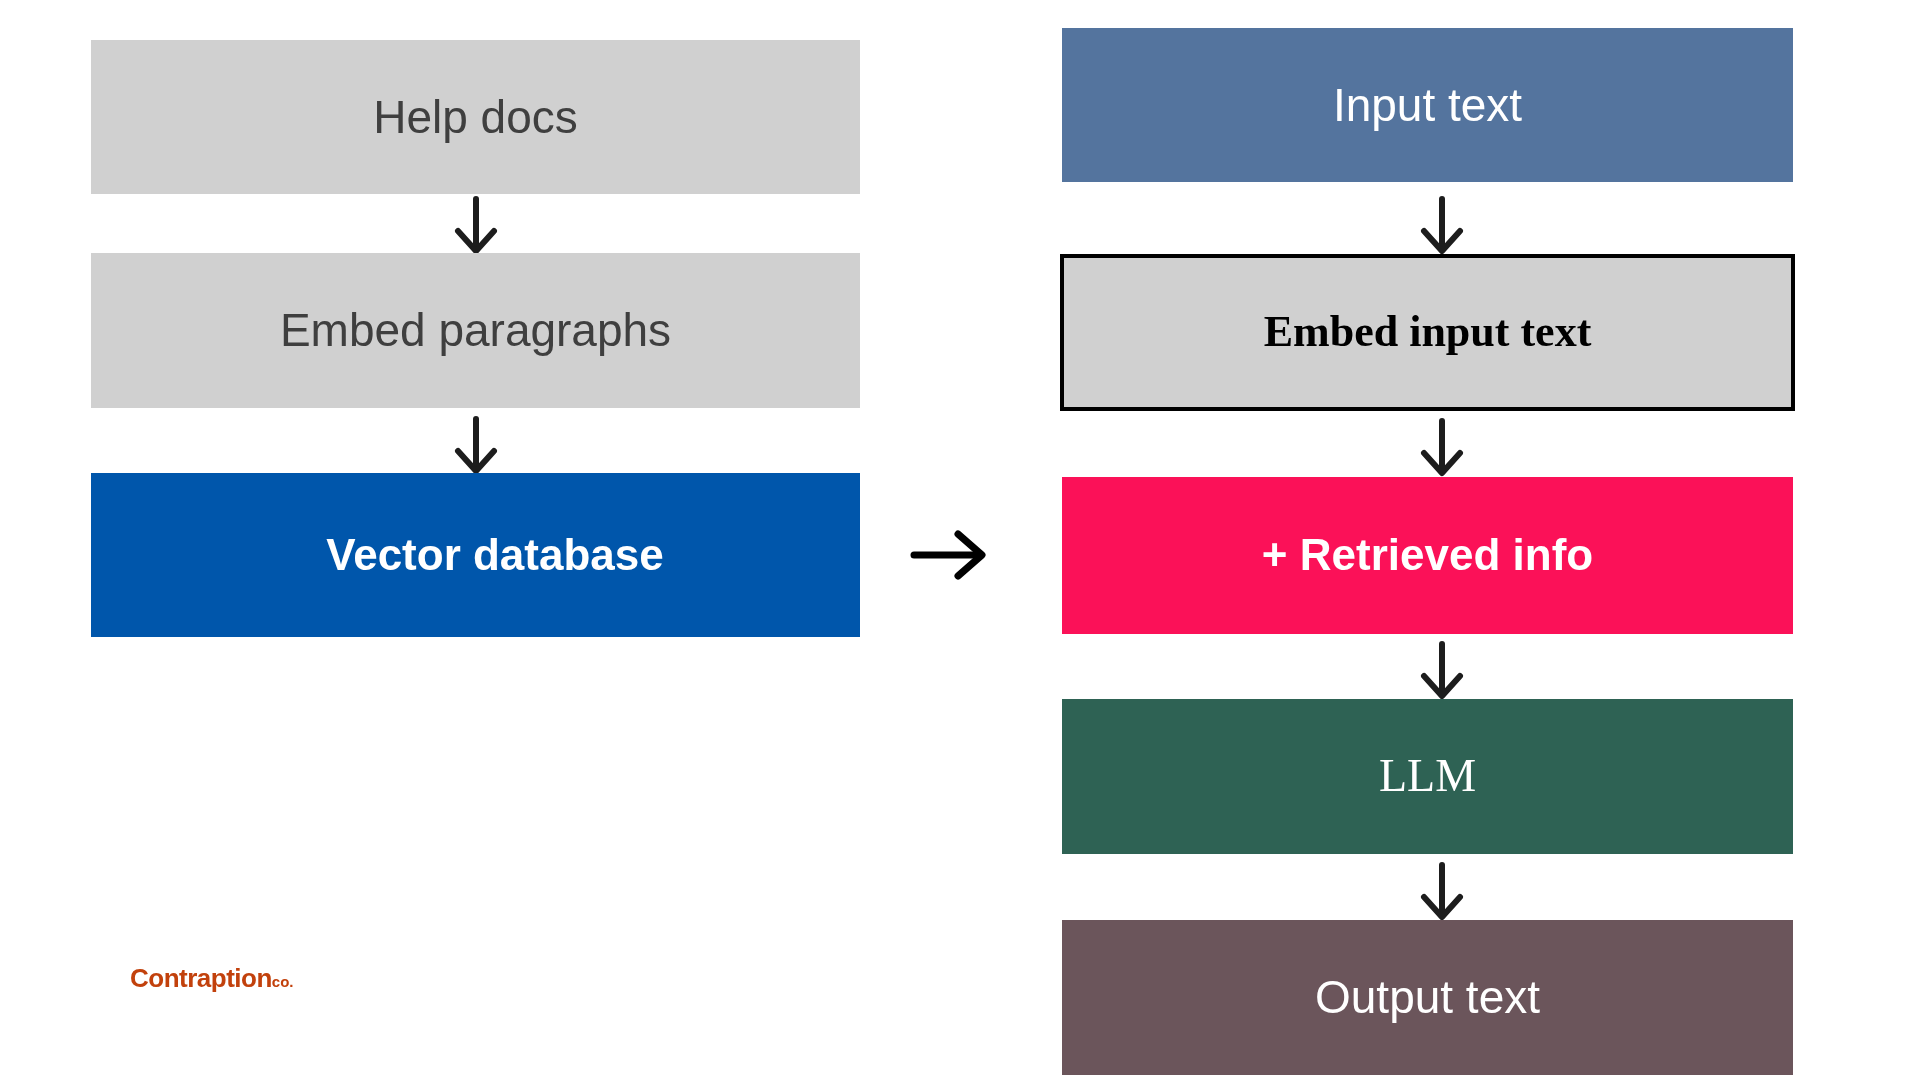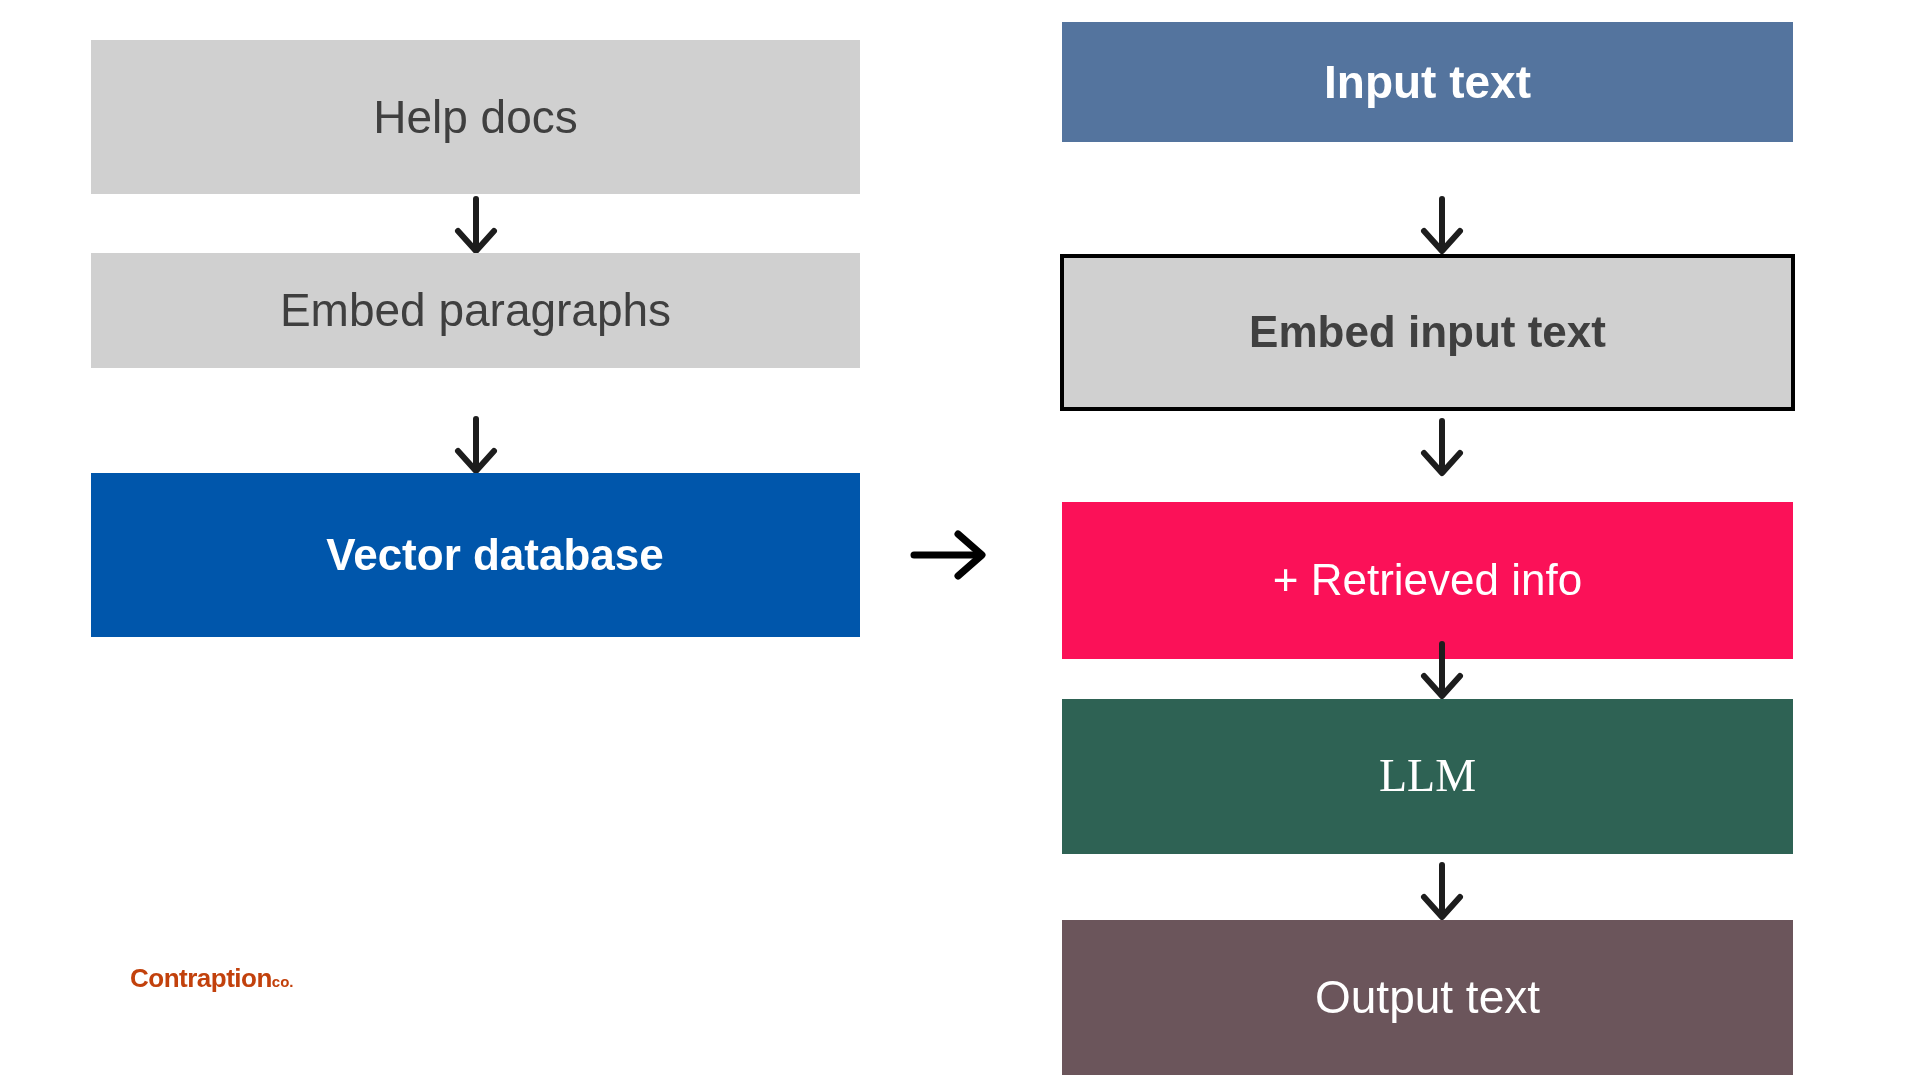--- a/index.html
+++ b/index.html
@@ -60,33 +60,33 @@
     width: 731px;
   }
   .box.slate {
     background: #54749e;
     color: #ffffff;
     font-size: 46px;
     font-weight: 400;
   }
   .box.grey-outlined {
     background: #d0d0d0;
-    color: #404040;
+    color: #000000;
     font-size: 44px;
     font-weight: 700;
     border: 4px solid #000000;
     left: 1060px !important;
     width: 735px !important;
+    font-family: Liberation Serif, serif;
   }
   .box.pink {
     background: #fb1158;
     color: #ffffff;
     font-size: 44px;
-    font-weight: 400;
-    margin-top: 25px;
+    font-weight: 700;
   }
   .box.green {
     background: #2e6254;
     color: #ffffff;
     font-size: 46px;
     font-weight: 400;
     font-family: Liberation Serif, serif;
   }
   .box.mauve {
     background: #6b555b;
@@ -141,21 +141,21 @@
       <span class="label">Help docs</span>
     </div>
 
     <div class="arrow-down" style="left:446px; top:196px;">
       <svg viewBox="0 0 60 60" aria-hidden="true">
         <line x1="30" y1="3" x2="30" y2="52" stroke="#1d1d1d" stroke-width="6" stroke-linecap="round"></line>
         <polyline points="12,35 30,55 48,35" fill="none" stroke="#1d1d1d" stroke-width="6" stroke-linecap="round" stroke-linejoin="round"></polyline>
       </svg>
     </div>
 
-    <div class="box grey" style="top:253px; height:115px;">
+    <div class="box grey" style="top:253px; height:155px;">
       <span class="label">Embed paragraphs</span>
     </div>
 
     <div class="arrow-down" style="left:446px; top:416px;">
       <svg viewBox="0 0 60 60" aria-hidden="true">
         <line x1="30" y1="3" x2="30" y2="52" stroke="#1d1d1d" stroke-width="6" stroke-linecap="round"></line>
         <polyline points="12,35 30,55 48,35" fill="none" stroke="#1d1d1d" stroke-width="6" stroke-linecap="round" stroke-linejoin="round"></polyline>
       </svg>
     </div>
 
@@ -166,21 +166,21 @@
 
   <div class="arrow-right" style="left:910px; top:520px;">
     <svg viewBox="0 0 90 70" aria-hidden="true">
       <line x1="4" y1="35" x2="70" y2="35" stroke="#000000" stroke-width="7" stroke-linecap="round"></line>
       <polyline points="48,14 72,35 48,56" fill="none" stroke="#000000" stroke-width="7" stroke-linecap="round" stroke-linejoin="round"></polyline>
     </svg>
   </div>
 
   <div class="col-right">
 
-    <div class="box slate" style="top:22px; height:120px;font-weight:bold;">
+    <div class="box slate" style="top:28px; height:154px;">
       <span class="label">Input text</span>
     </div>
 
     <div class="arrow-down" style="left:1412px; top:196px;">
       <svg viewBox="0 0 60 60" aria-hidden="true">
         <line x1="30" y1="3" x2="30" y2="52" stroke="#1d1d1d" stroke-width="6" stroke-linecap="round"></line>
         <polyline points="12,35 30,55 48,35" fill="none" stroke="#1d1d1d" stroke-width="6" stroke-linecap="round" stroke-linejoin="round"></polyline>
       </svg>
     </div>
 

